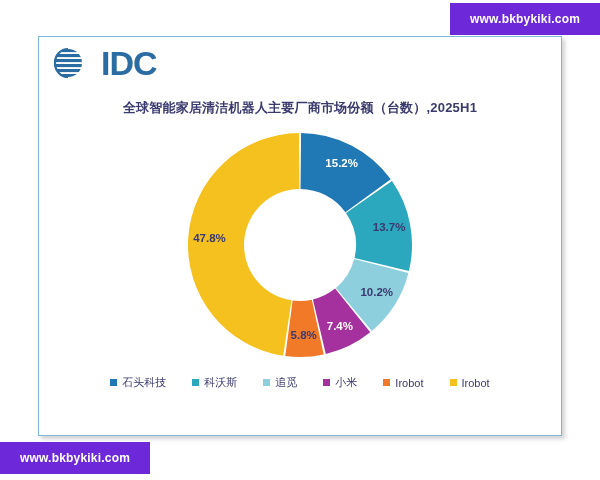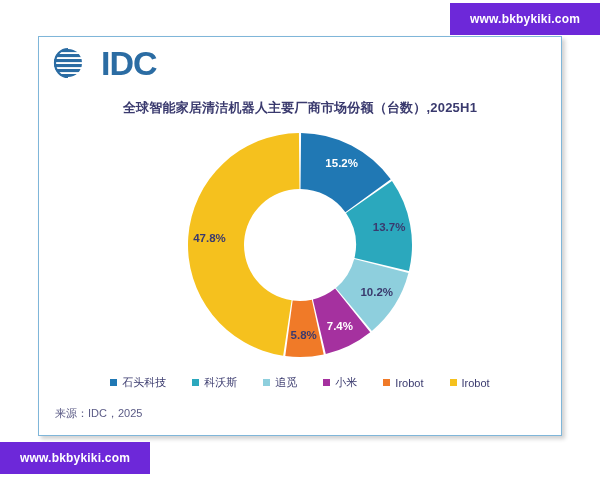--- a/index.html
+++ b/index.html
@@ -217,17 +217,16 @@
       <div class="legend-item">
         <span class="legend-swatch" style="background: rgb(240, 122, 40);"></span>
         <span class="legend-label">Irobot</span>
       </div>
       <div class="legend-item">
         <span class="legend-swatch" style="background: rgb(245, 193, 30);"></span>
         <span class="legend-label">Irobot</span>
       </div>
     </div>
 
-  <div id="source-note">来源：IDC，2025</div>
 </div>
 
 <div class="watermark" id="watermark-top">www.bkbykiki.com</div>
 <div class="watermark" id="watermark-bottom">www.bkbykiki.com</div>
 
 </body></html>

